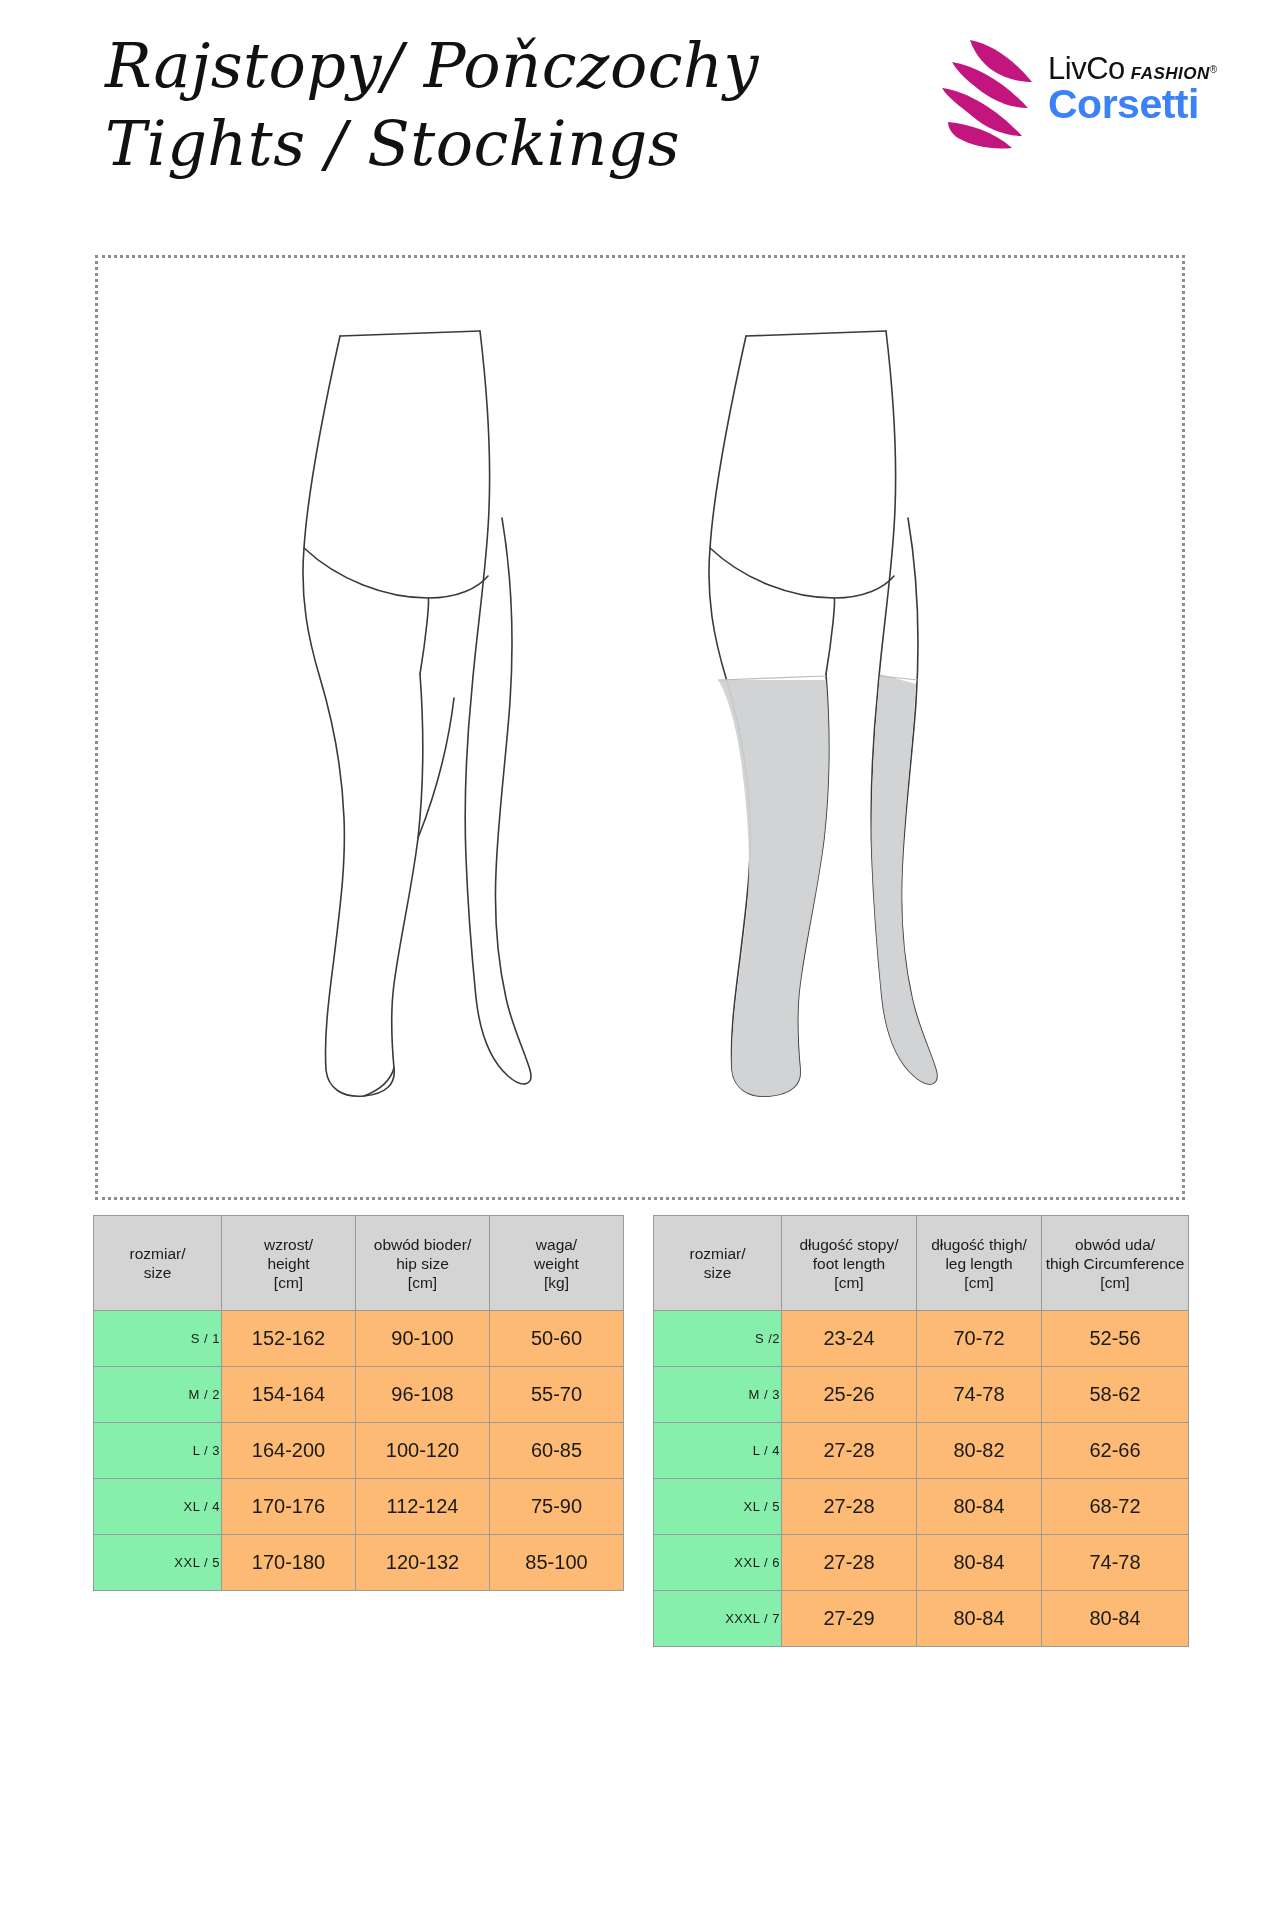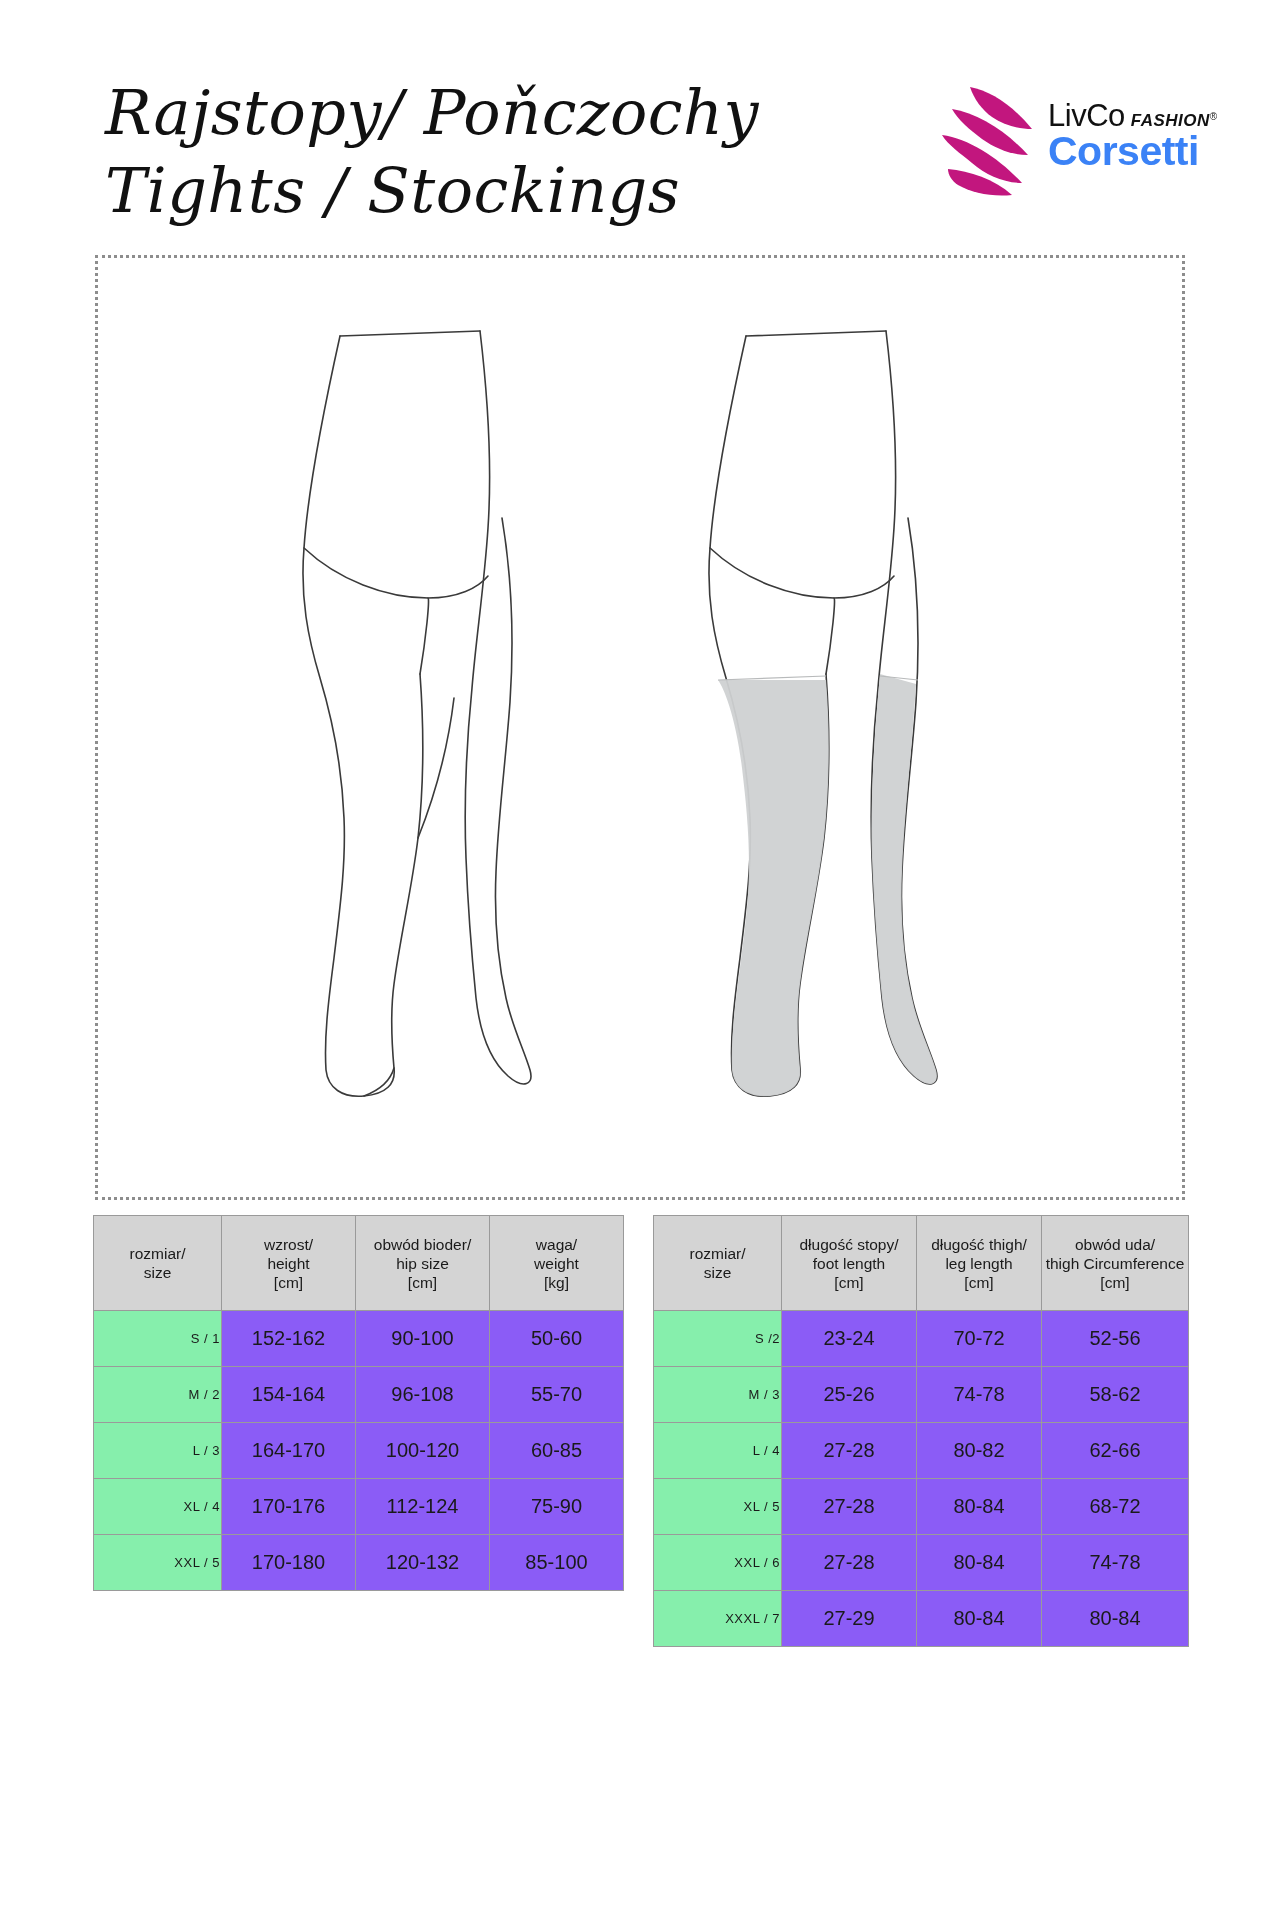--- a/index.html
+++ b/index.html
@@ -22,21 +22,20 @@
     box-sizing: border-box;
   }
 
   
   .header {
     position: absolute;
     left: 0;
     top: 0;
     width: 1280px;
     height: 250px;
-    margin-top: 47px;
   }
   .title-block {
     position: absolute;
     left: 105px;
     top: 28px;
     width: 780px;
   }
   .title-line {
     font-family: "DejaVu Serif", serif;
     font-style: italic;
@@ -161,21 +160,21 @@
     font-size: 15.5px;
     line-height: 19px;
     color: #1a1a1a;
     height: 86px;
     padding: 4px 2px;
   }
   .size-table tbody td {
     height: 53px;
     font-size: 20px;
     color: #1a1a1a;
-    background: #8b5cf6;
+    background: #fdba74;
   }
   .size-table tbody td.size-cell {
     background: #86efac;
     font-size: 13px;
     letter-spacing: 0.5px;
     text-align: right;
   }
   .hdr-sub { display: block; }
 </style>
 </head>
@@ -350,21 +349,21 @@
           <td>50-60</td>
         </tr>
         <tr>
           <td class="size-cell">M / 2</td>
           <td>154-164</td>
           <td>96-108</td>
           <td>55-70</td>
         </tr>
         <tr>
           <td class="size-cell">L / 3</td>
-          <td>164-170</td>
+          <td>164-200</td>
           <td>100-120</td>
           <td>60-85</td>
         </tr>
         <tr>
           <td class="size-cell">XL / 4</td>
           <td>170-176</td>
           <td>112-124</td>
           <td>75-90</td>
         </tr>
         <tr>

